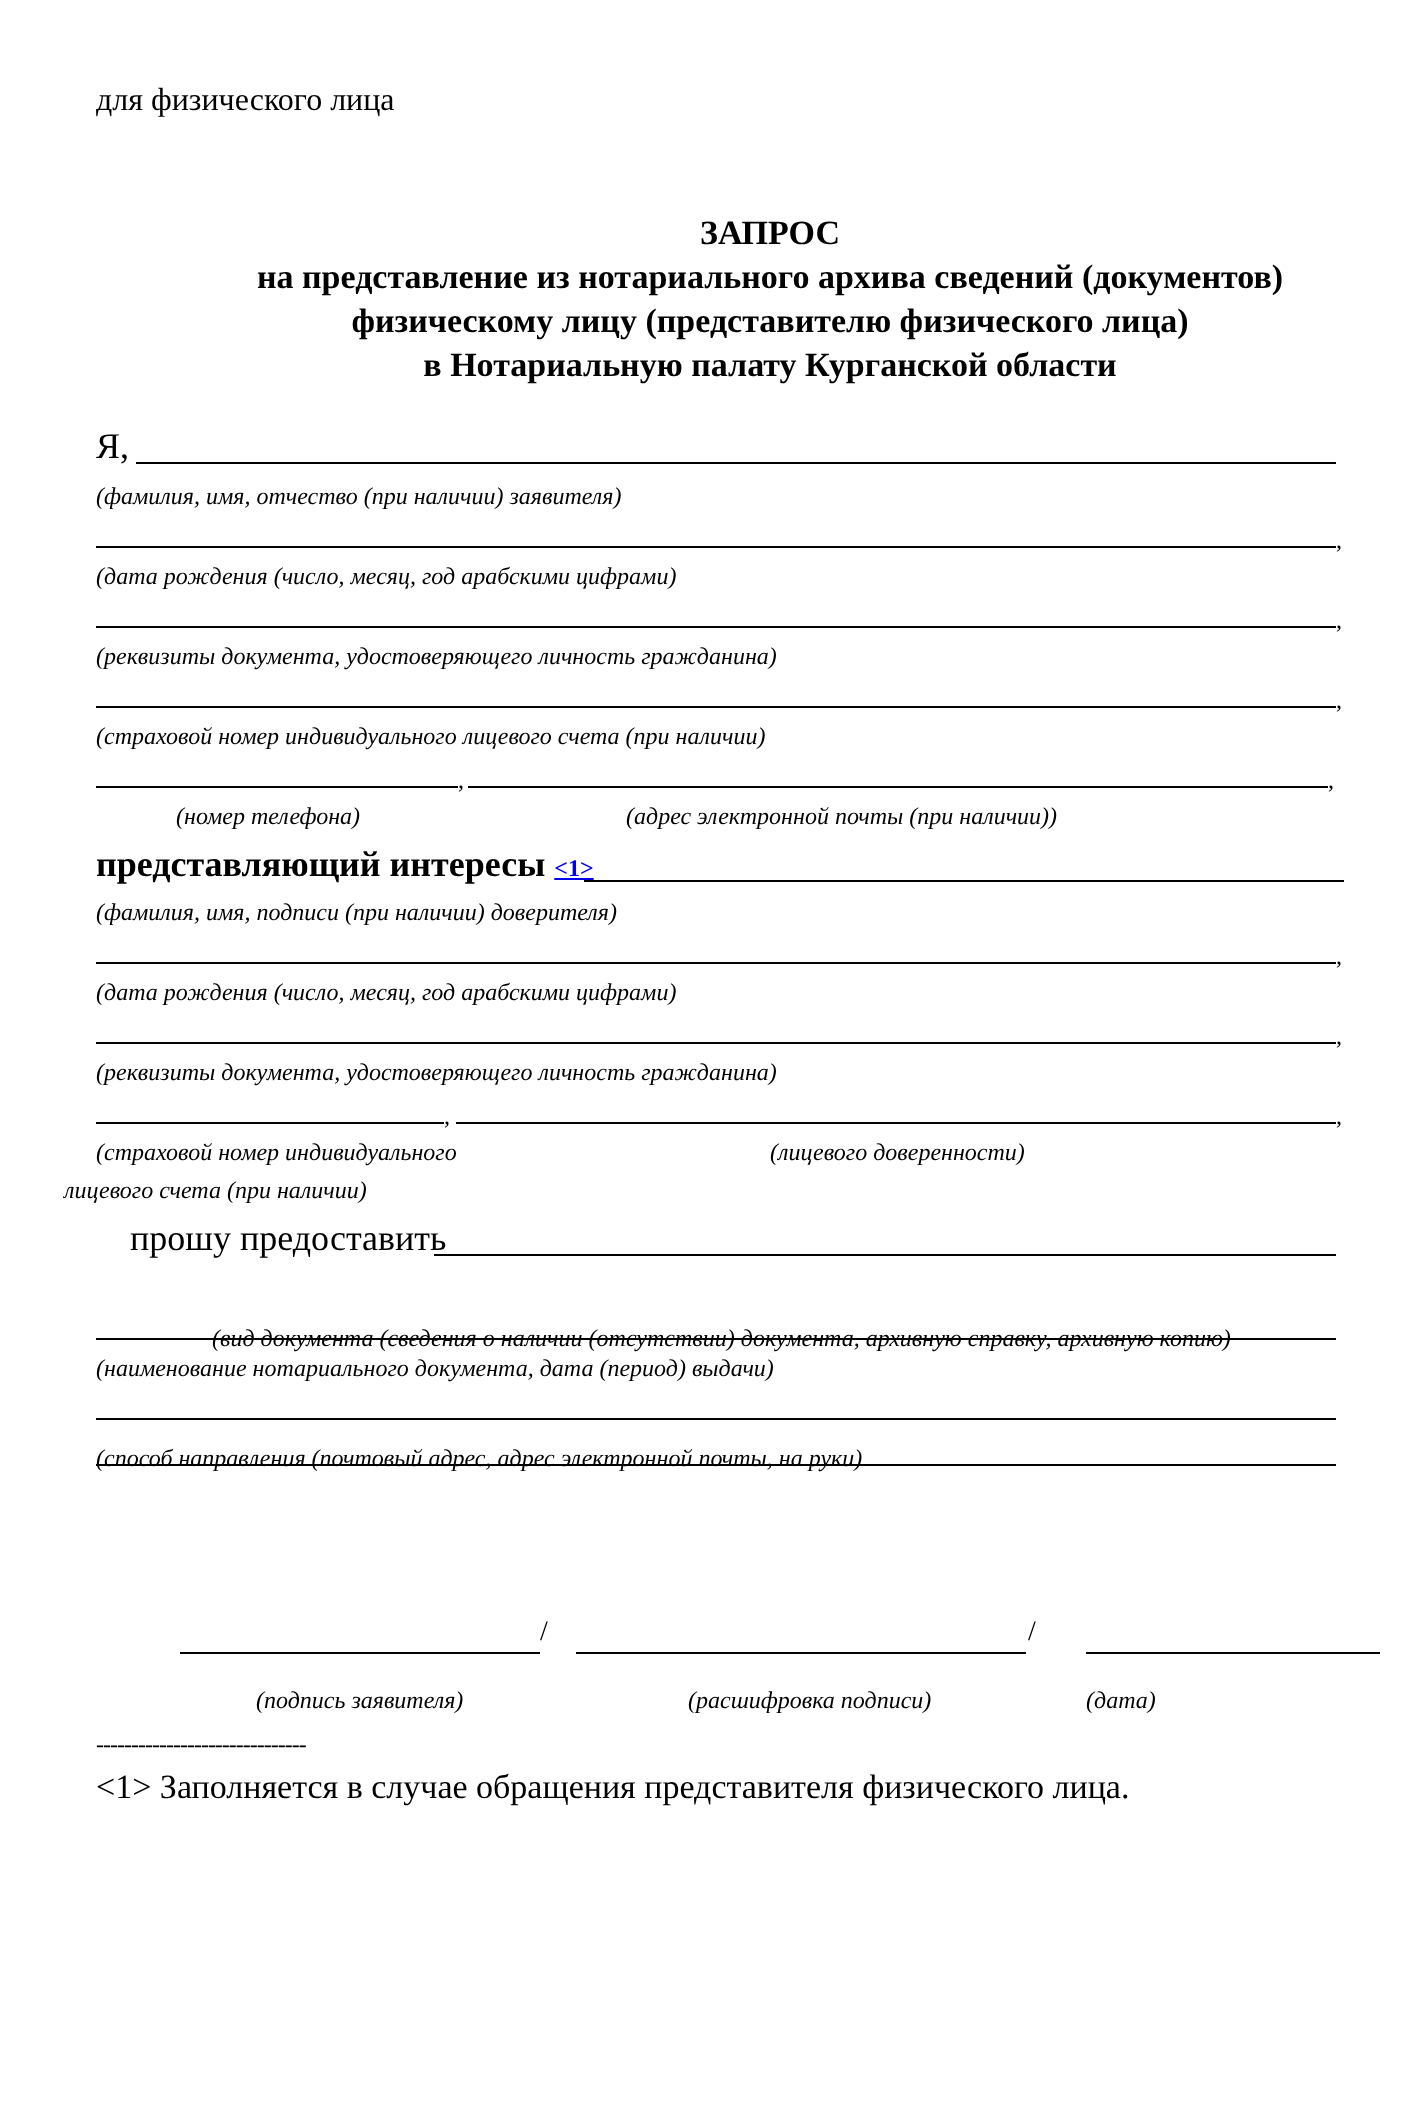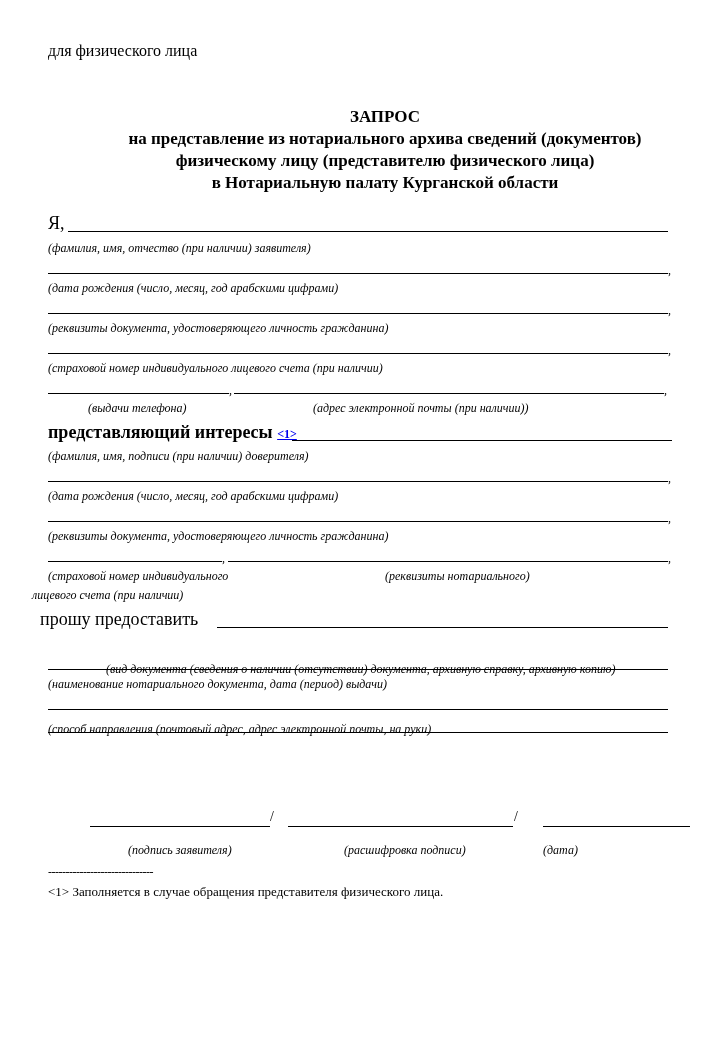--- a/index.html
+++ b/index.html
@@ -37,21 +37,21 @@
 <div class="abs hint center" style="left:48px; width:620px; top:321px;">(реквизиты документа, удостоверяющего личность гражданина)</div>
 
 <div class="line" style="left:48px; width:620px; top:353px;"></div>
 <div class="comma" style="left:668px; top:343px;">,</div>
 <div class="abs hint center" style="left:48px; width:620px; top:361px;">(страховой номер индивидуального лицевого счета (при наличии)</div>
 
 <div class="line" style="left:48px; width:181px; top:393px;"></div>
 <div class="comma" style="left:229px; top:383px;">,</div>
 <div class="line" style="left:234px; width:430px; top:393px;"></div>
 <div class="comma" style="left:664px; top:383px;">,</div>
-<div class="abs hint" style="left:88px; top:401px;">(выдачи телефона)</div>
+<div class="abs hint" style="left:88px; top:401px;">(номер телефона)</div>
 <div class="abs hint" style="left:313px; top:401px;">(адрес электронной почты (при наличии))</div>
 
 <div class="abs big" style="left:48px; top:422px;font-weight:bold;">
   <span>представляющий интересы</span>
   <a class="ref" href="#fn1">&lt;1&gt;</a>
 </div>
 <div class="line" style="left:292px; width:380px; top:440px;"></div>
 <div class="abs hint center" style="left:48px; width:620px; top:449px;">(фамилия, имя, подписи (при наличии) доверителя)</div>
 
 <div class="line" style="left:48px; width:620px; top:481px;"></div>
@@ -61,36 +61,36 @@
 <div class="line" style="left:48px; width:620px; top:521px;"></div>
 <div class="comma" style="left:668px; top:511px;">,</div>
 <div class="abs hint center" style="left:48px; width:620px; top:529px;">(реквизиты документа, удостоверяющего личность гражданина)</div>
 
 <div class="line" style="left:48px; width:174px; top:561px;"></div>
 <div class="comma" style="left:222px; top:551px;">,</div>
 <div class="line" style="left:228px; width:440px; top:561px;"></div>
 <div class="comma" style="left:668px; top:551px;">,</div>
 <div class="abs hint" style="left:48px; top:569px;text-align:right;">(страховой номер индивидуального</div>
 <div class="abs hint" style="left:32px; top:588px;">лицевого счета (при наличии)</div>
-<div class="abs hint" style="left:385px; top:569px;">(реквизиты нотариального)</div>
+<div class="abs hint" style="left:385px; top:569px;">(лицевого доверенности)</div>
 
-<div class="abs big" style="left:40px; top:609px;">прошу предоставить</div>
+<div class="abs big" style="left:65px; top:609px;">прошу предоставить</div>
 <div class="line" style="left:217px; width:451px; top:627px;"></div>
 <div class="abs hint" style="left:106px; top:662px;">(вид документа (сведения о наличии (отсутствии) документа, архивную справку, архивную копию)</div>
 
 <div class="line" style="left:48px; width:620px; top:669px;"></div>
 <div class="abs hint center" style="left:48px; width:620px; top:677px;">(наименование нотариального документа, дата (период) выдачи)</div>
 
 <div class="line" style="left:48px; width:620px; top:709px;"></div>
 <div class="line" style="left:48px; width:620px; top:732px;"></div>
 <div class="abs hint center" style="left:48px; width:620px; top:722px;">(способ направления (почтовый адрес, адрес электронной почты, на руки)</div>
 
 <div class="line" style="left:90px; width:180px; top:826px;"></div>
 <div class="abs" style="left:270px; top:809px; font-size:14px;">/</div>
 <div class="line" style="left:288px; width:225px; top:826px;"></div>
 <div class="abs" style="left:514px; top:809px; font-size:14px;">/</div>
 <div class="line" style="left:543px; width:147px; top:826px;"></div>
 <div class="abs hint" style="left:128px; top:843px;">(подпись заявителя)</div>
 <div class="abs hint" style="left:344px; top:843px;">(расшифровка подписи)</div>
 <div class="abs hint" style="left:543px; top:843px;">(дата)</div>
 
 <div class="abs" style="left:48px; top:865px; font-size:12px; letter-spacing:-0.5px;">------------------------------</div>
-<div class="abs" id="fn1" style="left:48px; top:884px; font-size:13px;">&lt;1&gt; Заполняется в случае обращения представителя физического лица.</div>
+<div class="abs" id="fn1" style="left:48px; top:884px; font-size:17px;">&lt;1&gt; Заполняется в случае обращения представителя физического лица.</div>
 
 </body></html>

